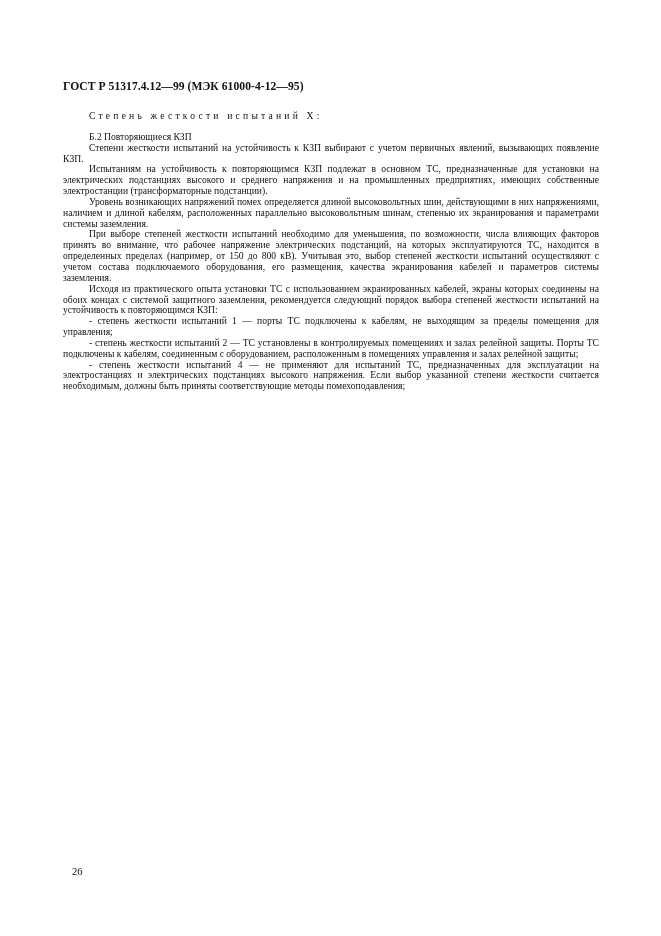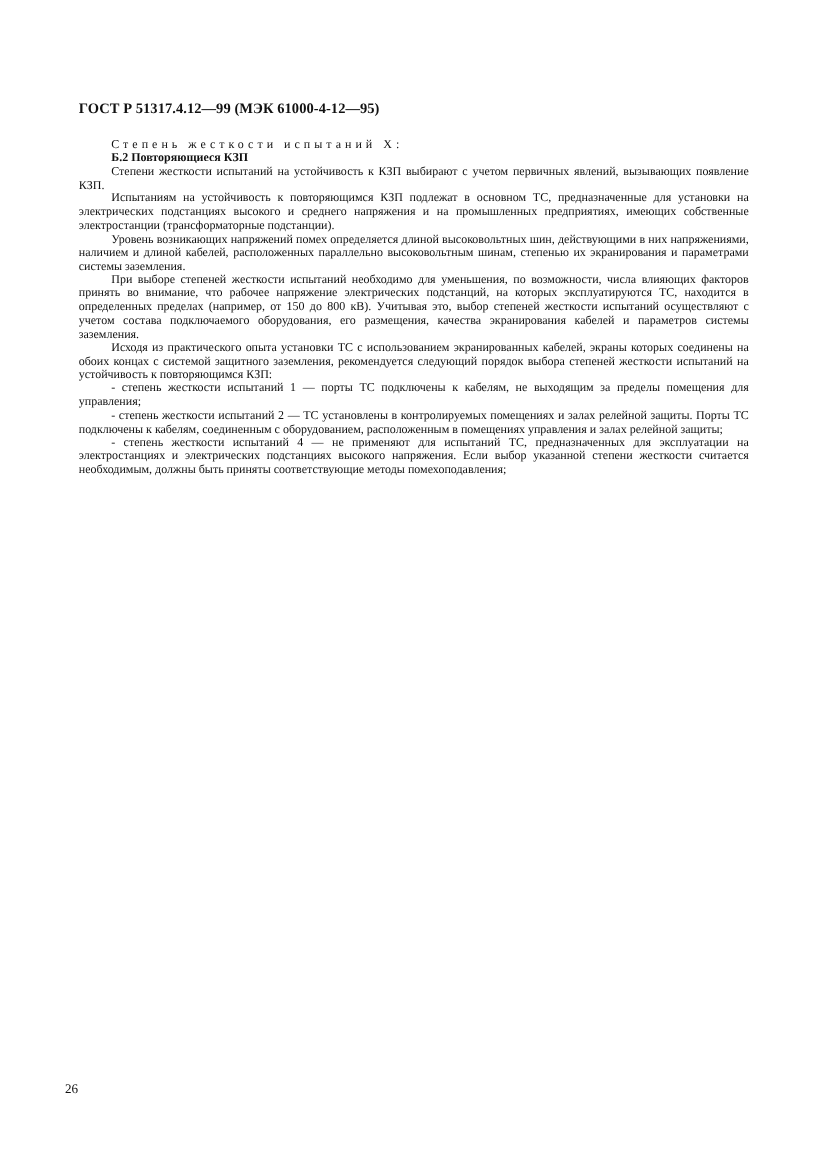--- a/index.html
+++ b/index.html
@@ -2,34 +2,34 @@
 <html><head>
 <meta charset="utf-8">
 <style>
   html, body { margin:0; padding:0; background:#ffffff; }
   body { width:661px; height:936px; position:relative; overflow:hidden;
          font-family:"Liberation Serif", serif; color:#111; }
   .header { position:absolute; left:63px; top:80px; font-weight:bold; font-size:11.6px; letter-spacing:0.05px;text-align:center; }
   .body { position:absolute; left:63px; top:111px; width:536px; font-size:9.6px; line-height:10.85px; text-align:justify; }
   .p { margin:0; text-indent:26px; }
   .spaced { letter-spacing:3.2px; }
-  .bold { font-weight:bold; }
-  .pagenum { position:absolute; left:52px; top:866px; font-size:10.5px; }
+  .bold { font-weight:normal;margin-top:10px; }
+  .pagenum { position:absolute; left:72px; top:866px; font-size:10.5px; }
 </style>
 </head>
 <body>
 
 <div class="header">ГОСТ Р 51317.4.12—99 (МЭК 61000-4-12—95)</div>
 
 <div class="body">
   <p class="p spaced">Степень жесткости испытаний Х:</p>
   <p class="p bold">Б.2 Повторяющиеся КЗП</p>
   <p class="p">Степени жесткости испытаний на устойчивость к КЗП выбирают с учетом  первичных  явлений,  вызывающих появление КЗП.</p>
   <p class="p">Испытаниям на устойчивость к повторяющимся КЗП подлежат в основном ТС, предназначенные для установки на электрических подстанциях высокого  и среднего  напряжения  и  на промышленных  предприятиях, имеющих собственные электростанции (трансформаторные подстанции).</p>
-  <p class="p">Уровень возникающих напряжений помех определяется длиной высоковольтных шин, действующими в них напряжениями, наличием и длиной кабелей, расположенных параллельно высоковольтным шинам, степенью их экранирования и параметрами системы заземления.</p>
+  <p class="p">Уровень возникающих напряжений помех определяется длиной высоковольтных шин, действующими в них напряжениями, наличием и длиной кабелям, расположенных параллельно высоковольтным шинам, степенью их экранирования и параметрами системы заземления.</p>
   <p class="p">При выборе  степеней  жесткости испытаний необходимо для уменьшения, по возможности, числа влияющих факторов принять во внимание, что рабочее напряжение электрических подстанций, на которых эксплуатируются ТС, находится в определенных пределах (например, от 150 до 800 кВ). Учитывая это, выбор степеней жесткости испытаний осуществляют с учетом состава подключаемого оборудования, его размещения, качества экранирования кабелей и параметров системы заземления.</p>
   <p class="p">Исходя из практического опыта установки ТС с использованием экранированных кабелей, экраны  которых соединены на обоих концах с системой защитного заземления, рекомендуется следующий порядок выбора степеней жесткости испытаний на устойчивость к повторяющимся КЗП:</p>
   <p class="p">- степень жесткости испытаний 1 — порты ТС подключены к кабелям, не выходящим за пределы помещения для управления;</p>
   <p class="p">- степень жесткости испытаний 2 — ТС установлены в контролируемых помещениях и залах релейной защиты. Порты ТС подключены к кабелям, соединенным с оборудованием, расположенным в помещениях управления и залах релейной защиты;</p>
   <p class="p">- степень жесткости испытаний 4 — не применяют для испытаний ТС, предназначенных для эксплуатации на электростанциях и электрических подстанциях высокого напряжения. Если выбор указанной степени жесткости считается необходимым, должны быть приняты соответствующие методы помехоподавления;</p>
 </div>
 
 <div class="pagenum">26</div>
 
 </body></html>

